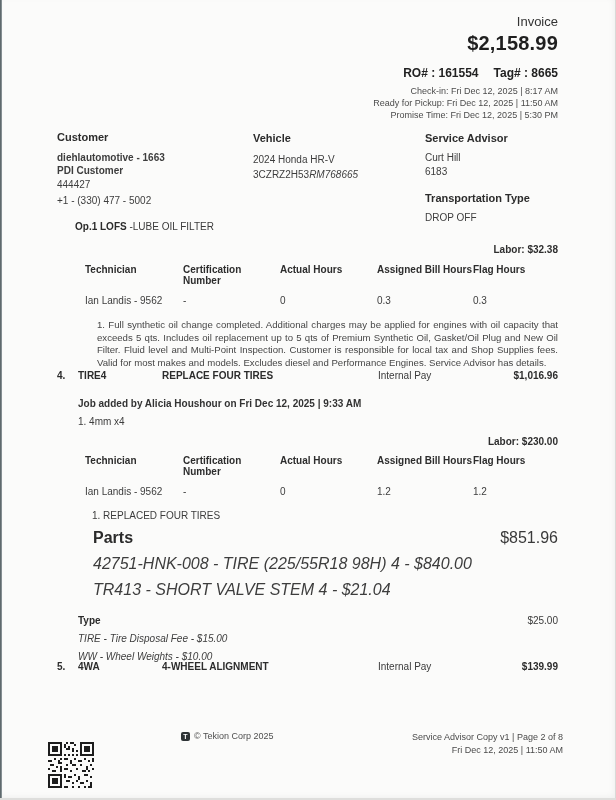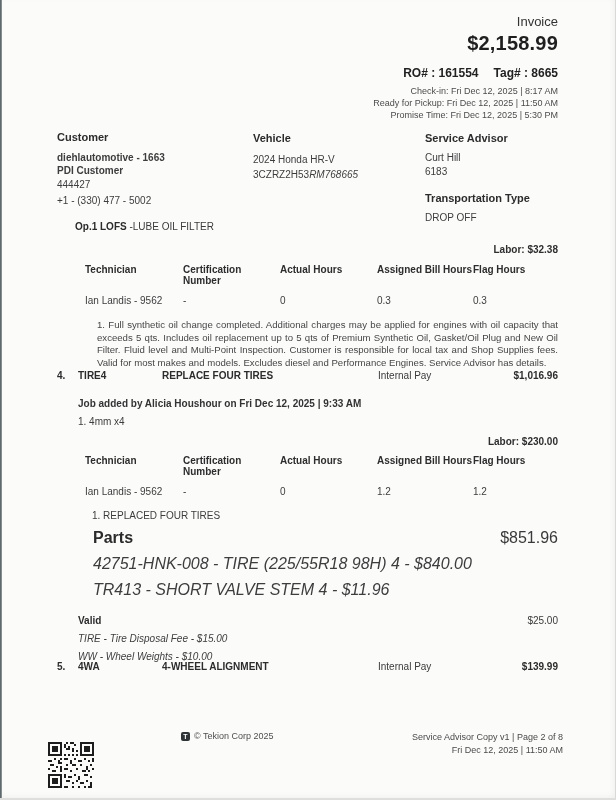--- a/index.html
+++ b/index.html
@@ -187,26 +187,26 @@
       </div>
     </div>
     <div class="op-note">1. REPLACED FOUR TIRES</div>
 
     <div class="parts-block">
       <div class="block-head">
         <span class="block-title">Parts</span>
         <span class="block-total">$851.96</span>
       </div>
       <div class="block-item">42751-HNK-008 - TIRE (225/55R18 98H) 4 - $840.00</div>
-      <div class="block-item">TR413 - SHORT VALVE STEM 4 - $11.96</div>
+      <div class="block-item">TR413 - SHORT VALVE STEM 4 - $21.04</div>
     </div>
 
     <div class="fees-block">
       <div class="block-head">
-        <span class="block-title">Valid</span>
+        <span class="block-title">Type</span>
         <span class="block-total">$25.00</span>
       </div>
       <div class="block-item">TIRE - Tire Disposal Fee - $15.00</div>
       <div class="block-item">WW - Wheel Weights - $10.00</div>
     </div>
   </section>
 
   <section class="sec-align">
     <div class="job-row">
       <span class="jr-num">5.</span>

